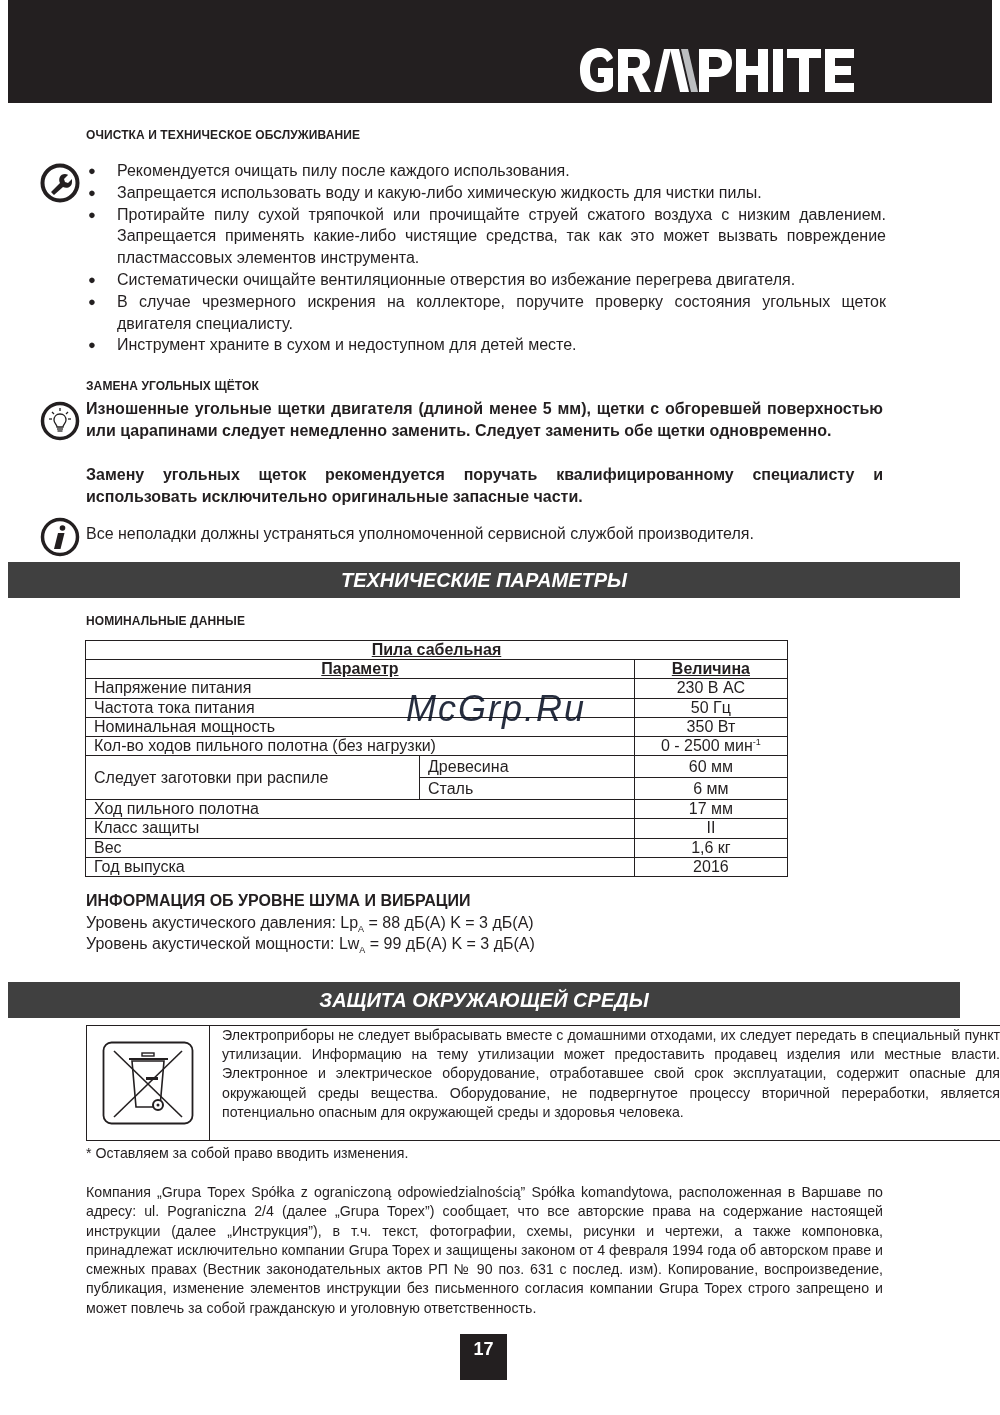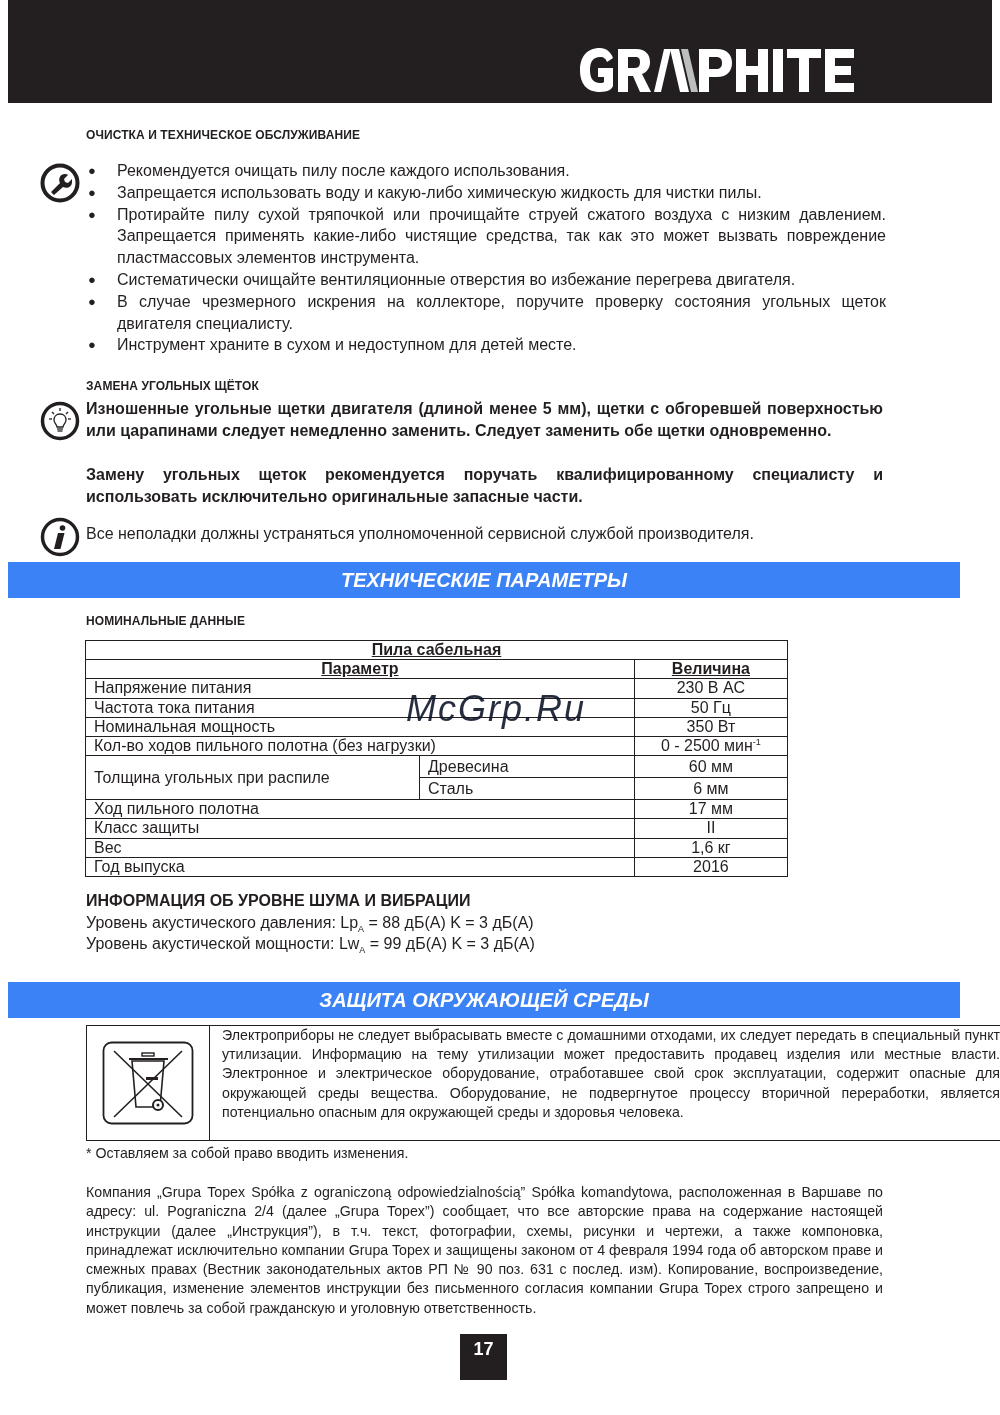--- a/index.html
+++ b/index.html
@@ -13,21 +13,21 @@
   .h-section { position: absolute; left: 86px; font-weight: bold; font-size: 12px; letter-spacing: 0.1px; }
   .icon { position: absolute; }
 
   ul.bullets { position: absolute; left: 86px; top: 160px; width: 800px; list-style: none; font-size: 16px; line-height: 21.8px; }
   ul.bullets li { position: relative; padding-left: 31px; text-align: justify; }
   ul.bullets li::before { content: "●"; position: absolute; left: 2px; top: 0; font-size: 13px; }
 
   .bold-para { position: absolute; left: 86px; width: 797px; font-weight: bold; font-size: 16px; line-height: 22px; text-align: justify; text-align-last: left; }
   .info-line { position: absolute; left: 86px; top: 525px; font-size: 16px; }
 
-  .black-banner { position: absolute; left: 8px; width: 952px; height: 36px; background: #3b82f6; color: #fff; text-align: center; font-weight: bold; font-style: italic; font-size: 20px; line-height: 36px; }
+  .black-banner { position: absolute; left: 8px; width: 952px; height: 36px; background: #404040; color: #fff; text-align: center; font-weight: bold; font-style: italic; font-size: 20px; line-height: 36px; }
 
   table.spec { position: absolute; left: 85px; top: 640px; width: 703px; border-collapse: collapse; font-size: 16px; }
   table.spec td { border: 1.5px solid #231f20; padding: 0 8px; height: 19.2px; line-height: 18px; }
   table.spec .center { text-align: center; }
   table.spec .bold { font-weight: bold; text-decoration: underline; }
   sup { font-size: 9px; vertical-align: super; line-height: 0; }
   sub { font-size: 9px; vertical-align: sub; line-height: 0; }
 
   .noise { position: absolute; left: 86px; top: 890px; font-size: 16px; line-height: 21.5px; }
   .noise .h { font-weight: bold; }
@@ -140,21 +140,21 @@
   </tr>
   <tr>
     <td colspan="2">Номинальная мощность</td>
     <td class="center">350 Вт</td>
   </tr>
   <tr>
     <td colspan="2">Кол-во ходов пильного полотна (без нагрузки)</td>
     <td class="center"><span>0 - 2500 мин</span><sup>-1</sup></td>
   </tr>
   <tr>
-    <td rowspan="2" style="width:334px;">Толщина угольных при распиле</td>
+    <td rowspan="2" style="width:334px;">Следует заготовки при распиле</td>
     <td style="height:22px;">Древесина</td>
     <td class="center">60 мм</td>
   </tr>
   <tr>
     <td style="height:22px;">Сталь</td>
     <td class="center">6 мм</td>
   </tr>
   <tr>
     <td colspan="2">Ход пильного полотна</td>
     <td class="center">17 мм</td>

